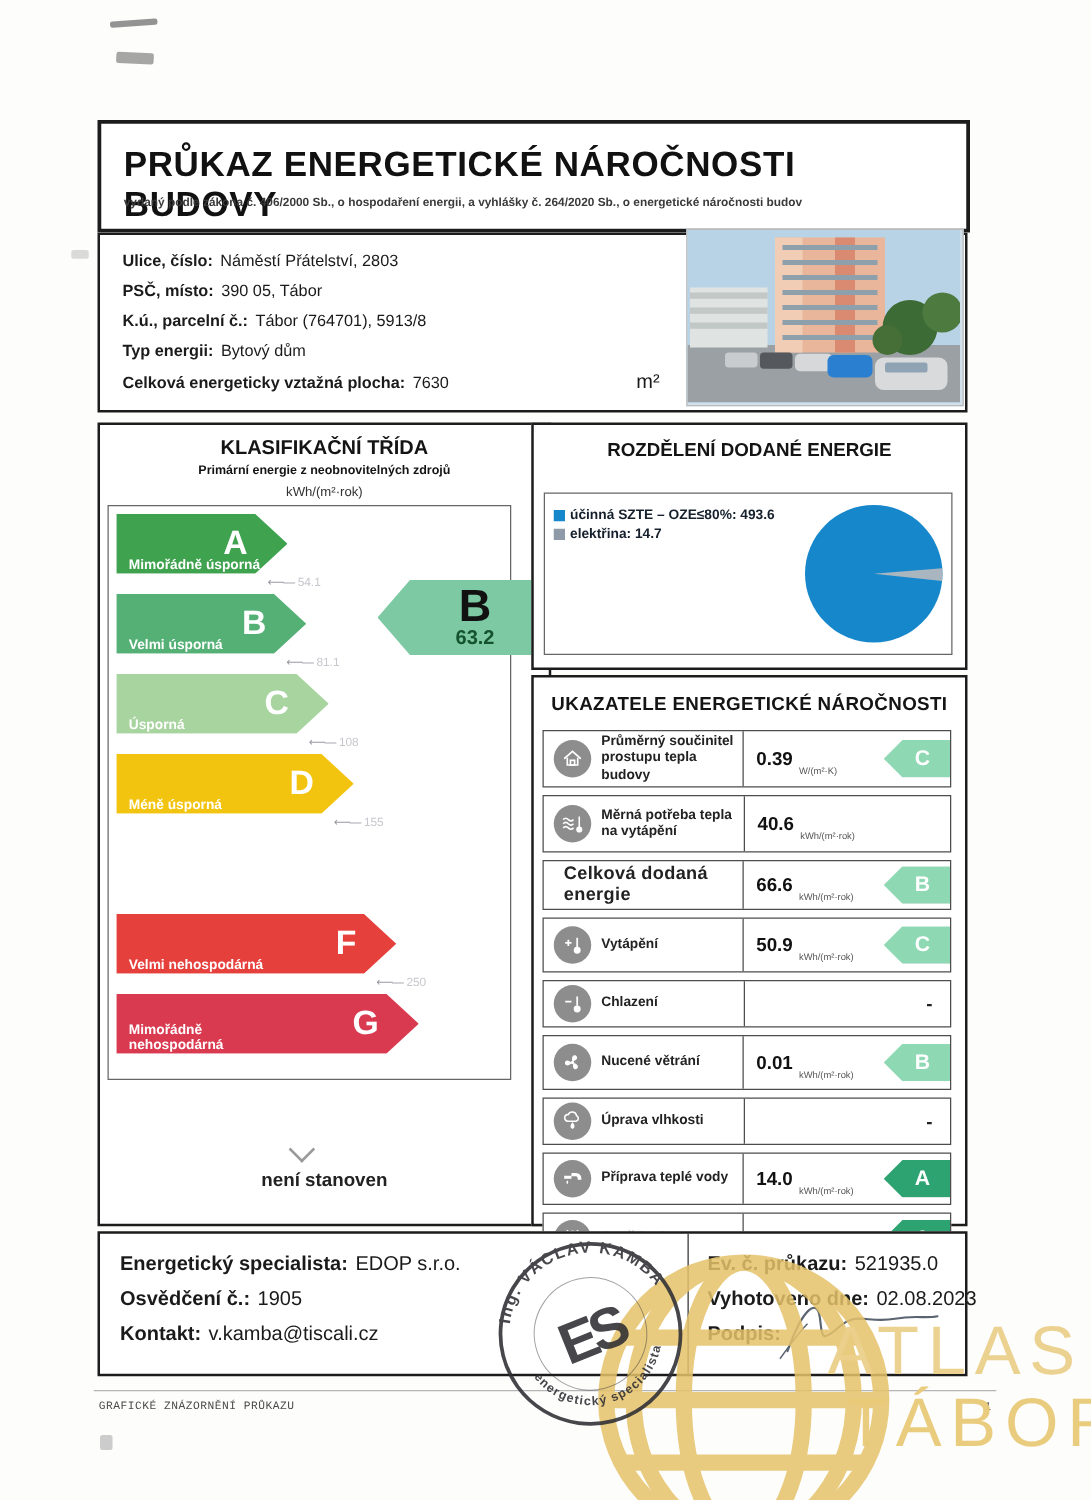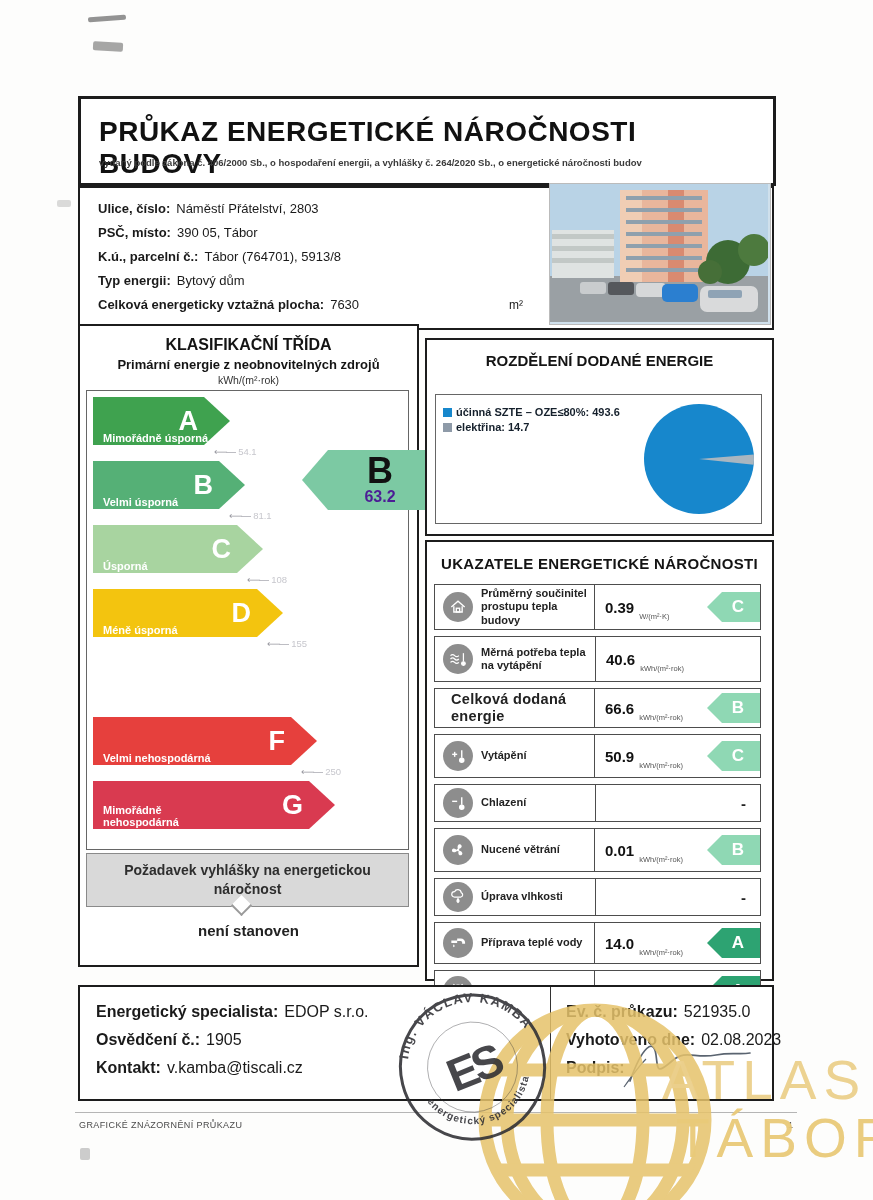--- a/index.html
+++ b/index.html
@@ -9,41 +9,41 @@
   .abs{position:absolute;}
   .box{border:2px solid #1c1c1c;background:#fff;}
 
   
   .hdr-title{font-size:28px;font-weight:bold;letter-spacing:.5px;color:#111;}
   .hdr-sub{font-size:9.5px;font-weight:bold;color:#3a3a3a;}
 
   
   .info-row{display:flex;font-size:13px;margin:9px 0;align-items:baseline;}
   .info-row b{margin-right:6px;white-space:nowrap;}
-  .info-unit{margin-left:150px;font-size:12px;}
+  .info-unit{margin-left:150px;font-size:16px;}
 
   
   .sec-title{font-size:16px;font-weight:bold;text-align:center;color:#141414;}
-  .sec-sub{font-size:13px;font-weight:bold;text-align:center;color:#141414;}
+  .sec-sub{font-size:10px;font-weight:bold;text-align:center;color:#141414;}
   .sec-unit{font-size:10.5px;text-align:center;color:#333;}
   .scalebox{border:1.5px solid #666;background:#fff;}
   .cls-row{position:absolute;left:6px;height:64px;}
   .cls-arrow{position:relative;height:48px;
       clip-path:polygon(0 0,calc(100% - 26px) 0,100% 50%,calc(100% - 26px) 100%,0 100%);
       display:flex;align-items:flex-end;}
   .cls-label{color:#fff;font-weight:bold;font-size:11px;line-height:1.15;padding-left:10px;max-width:108px;}
   .cls-letter{position:absolute;right:32px;top:50%;transform:translateY(-50%);
       color:#fff;font-weight:bold;font-size:27px;}
   .cls-th{position:absolute;top:49px;font-size:9.5px;color:#c7c7cd;white-space:nowrap;}
   .cls-th .th-a{color:#9a9aa2;letter-spacing:-1px;margin-right:3px;}
   .rating-arrow{clip-path:polygon(26px 0,100% 0,100% 100%,26px 100%,0 50%);
       background:#7cc9a3;display:flex;flex-direction:column;align-items:center;justify-content:center;
       padding-left:22px;filter:drop-shadow(2px 2px 1px rgba(0,0,0,.25));}
   .rating-letter{font-size:36px;font-weight:bold;color:#111;line-height:.95;}
-  .rating-value{font-size:16px;font-weight:bold;color:#4c1d95;}
+  .rating-value{font-size:16px;font-weight:bold;color:#14532d;}
   .req-bar{background:#d9d9d9;border:1px solid #8a8a8a;display:flex;align-items:center;justify-content:center;
       font-size:14px;font-weight:bold;color:#2e2e2e;text-align:center;line-height:1.35;}
   .req-chev{width:13px;height:13px;border-right:2px solid #9a9a9a;border-bottom:2px solid #9a9a9a;
       transform:rotate(45deg);background:#fff;}
   .req-val{font-size:15px;font-weight:bold;text-align:center;color:#222;}
 
   
   .legend-row{display:flex;align-items:center;margin:3px 0;font-size:11px;font-weight:bold;color:#15202c;}
   .legend-sq{width:9px;height:9px;margin-right:4px;flex:0 0 auto;}
 
@@ -135,21 +135,21 @@
       <circle cx="160" cy="88" r="12" fill="#466f38"></circle>
       <rect x="30" y="98" width="26" height="12" rx="3" fill="#c9ccce"></rect>
       <rect x="58" y="98" width="26" height="13" rx="3" fill="#55585c"></rect>
       <rect x="86" y="99" width="30" height="14" rx="4" fill="#d6d8d9"></rect>
       <rect x="112" y="100" width="36" height="18" rx="5" fill="#2b7fd0"></rect>
       <rect x="150" y="102" width="58" height="26" rx="7" fill="#d9dadb"></rect>
       <rect x="158" y="106" width="34" height="8" rx="2" fill="#8fa3b5"></rect>
     </svg>
   </div>
 
-  <div class="abs box" style="left:78px;top:324px;width:337px;height:639px;">
+  <div class="abs box" style="left:78px;top:338px;width:337px;height:639px;padding-left:22px;">
     <div class="abs sec-title" style="left:0;top:10px;width:100%;">KLASIFIKAČNÍ TŘÍDA</div>
     <div class="abs sec-sub" style="left:0;top:31px;width:100%;">Primární energie z neobnovitelných zdrojů</div>
     <div class="abs sec-unit" style="left:0;top:48px;width:100%;">kWh/(m²·rok)</div>
 
     <div class="abs scalebox" style="left:6px;top:64px;width:321px;height:458px;">
 
       <div class="cls-row" style="top:6px;">
         <div class="cls-arrow" style="width: 137px; background: rgb(63, 162, 79);">
           <span class="cls-label">Mimořádně úsporná</span>
           <span class="cls-letter">A</span>
@@ -206,23 +206,20 @@
           <span class="cls-letter">G</span>
         </div>
       </div>
     </div>
 
     <div class="abs rating-arrow" style="left: 222px; top: 124px; width: 112px; height: 60px; background: rgb(124, 201, 163);">
       <span class="rating-letter">B</span>
       <span class="rating-value">63.2</span>
     </div>
 
-    <div class="abs req-bar" style="left:6px;top:527px;width:321px;height:52px;">
-      <span style="padding:0 14px;">Požadavek vyhlášky na energetickou náročnost</span>
-    </div>
     <div class="abs" style="left:154px;top:572px;">
         <div class="req-chev"></div>
       </div>
     <div class="abs req-val" style="left:0;top:596px;width:100%;">není stanoven</div>
   </div>
 
   <div class="abs box" style="left:425px;top:338px;width:345px;height:194px;">
     <div class="abs sec-title" style="left:0;top:12px;width:100%;font-size:15px;">ROZDĚLENÍ DODANÉ ENERGIE</div>
     <div class="abs" style="left:8px;top:54px;width:325px;height:128px;border:1.5px solid #666;">
       <div class="abs" style="left:7px;top:8px;">
@@ -507,17 +504,17 @@
         <textPath href="#arcTop" startOffset="50%" text-anchor="middle">Ing. VÁCLAV KAMBA</textPath>
       </text>
       <text font-family="Liberation Sans, sans-serif" font-size="10" font-weight="bold" fill="#2e2e33" letter-spacing="1">
         <textPath href="#arcBot" startOffset="50%" text-anchor="middle">energetický specialista</textPath>
       </text>
       <text x="85" y="102" text-anchor="middle" font-family="Liberation Sans, sans-serif" font-size="46" font-weight="bold" fill="#2e2e33" letter-spacing="-5" transform="rotate(-8 85 85)">ES</text>
     </svg>
   </div>
 
   <div class="abs" style="left:75px;top:1112px;width:722px;border-top:1px solid #b5b5b5;z-index:4;"></div>
-  <div class="abs pagefoot" style="left:79px;top:1120px;z-index:4;">GRAFICKÉ ZNÁZORNĚNÍ PRŮKAZU</div>
+  <div class="abs pagefoot" style="left:79px;top:1120px;z-index:4;font-family:Liberation Mono, monospace;">GRAFICKÉ ZNÁZORNĚNÍ PRŮKAZU</div>
   <div class="abs pagefoot" style="left:788px;top:1120px;z-index:4;">1</div>
   <div class="abs artifact" style="left:80px;top:1148px;width:10px;height:12px;opacity:.25;"></div>
 
 </div>
 
 </body></html>

